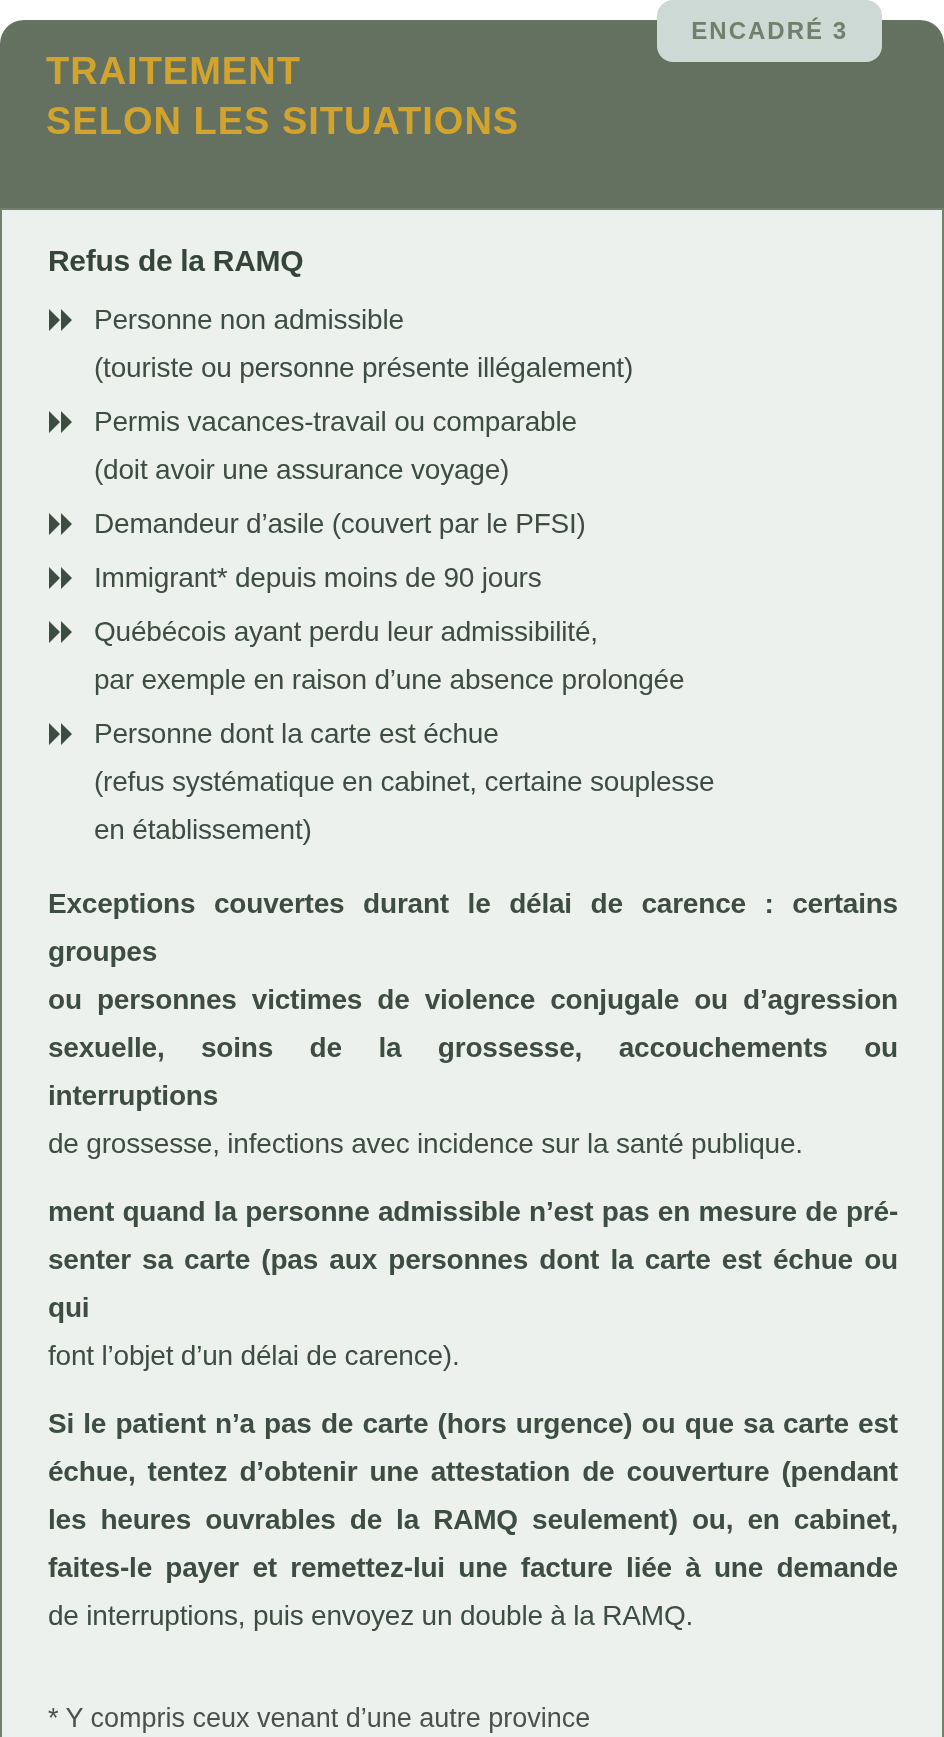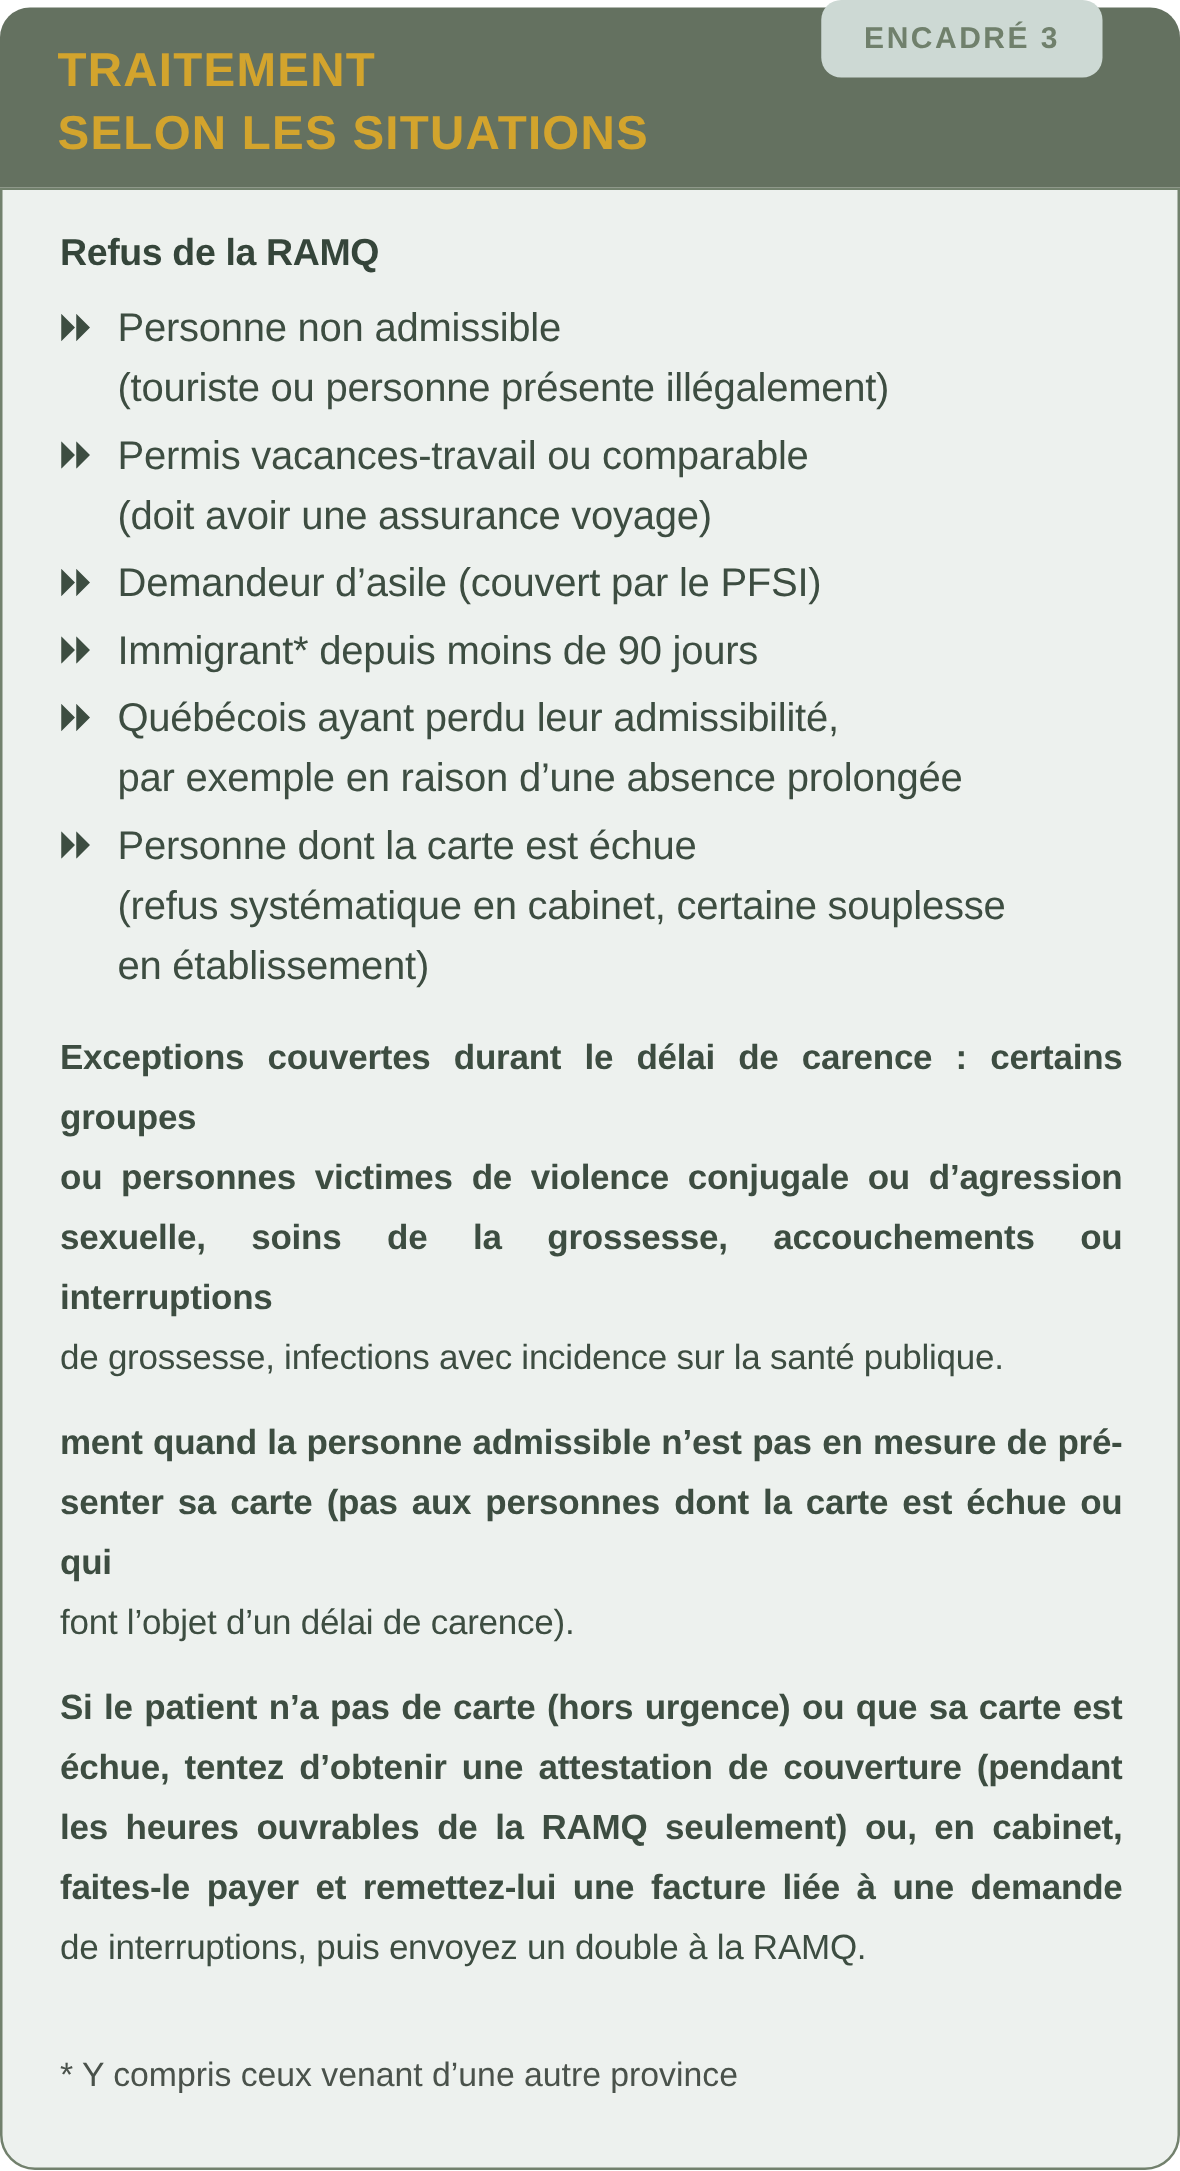--- a/index.html
+++ b/index.html
@@ -7,22 +7,22 @@
     position:relative;
     width:944px;height:1737px;
     background:var(--page_bg,#ffffff);
     overflow:hidden;
     font-family:"Liberation Sans","DejaVu Sans",sans-serif;
     box-sizing:border-box;
   }
   
   .header{
     position:relative;
-    margin-top:6px;
-    height:144px;
+    margin-top:20px;
+    height:188px;
     background:var(--header_bg,#647160);
     border-radius:24px 24px 0 0;
     box-sizing:border-box;
     padding:26px 4px 0 46px;
     z-index:1;
   }
   .title{
     margin:0;
     font-size:38px;
     font-weight:bold;
@@ -76,21 +76,21 @@
     margin:0 0 6px 0;
   }
   .ff-icon{
     flex:0 0 46px;
     margin-top:13px;
     color:var(--text_color,#3d4d41);
   }
   .ff-icon svg{display:block;}
   .item-text{
     flex:1;
-    font-size:32px;
+    font-size:28px;
     line-height:48px;
     letter-spacing:-0.2px;
     white-space:pre-line;
   }
   .para{margin:20px 0 0 0;}
   .para.first{margin-top:26px;}
   .pline{
     font-size:28px;
     line-height:48px;
     letter-spacing:-0.2px;

